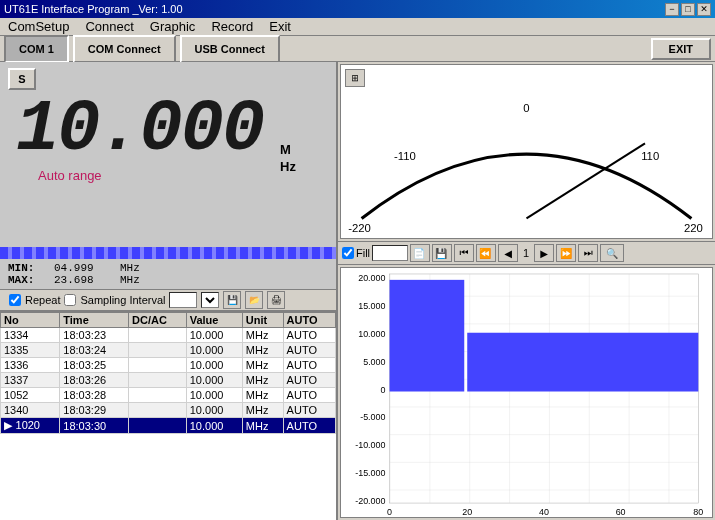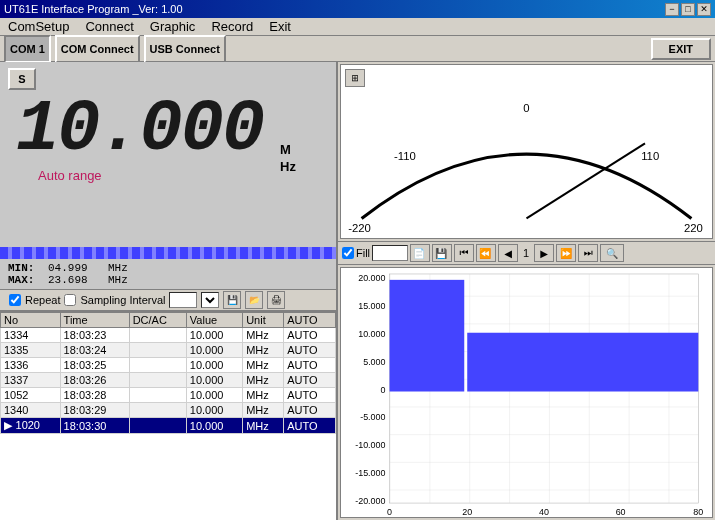--- a/index.html
+++ b/index.html
@@ -59,21 +59,21 @@
       align-items: center;
       height: 26px;
       padding: 2px 4px;
       gap: 4px;
       border-bottom: 1px solid #808080;
     }
     .toolbar-btn {
       background: #d4d0c8;
       border: 2px solid;
       border-color: #ffffff #808080 #808080 #ffffff;
-      padding: 1px 4px;
+      padding: 1px 13px;
       font-size: 11px;
       font-weight: bold;
       cursor: pointer;
       height: 28px;
     }
     .toolbar-btn.active {
       border-color: #808080 #ffffff #ffffff #808080;
       background: #b0b0b0;
     }
     .exit-btn {
@@ -154,21 +154,21 @@
     }
     
     #minmax-area {
       background: #c8c8c8;
       padding: 3px 8px;
       font-size: 11px;
       font-family: 'Courier New', monospace;
     }
     .minmax-row {
       display: flex;
-      gap: 10px;
+      gap: 16px;
     }
     .minmax-label { font-weight: bold; width: 30px; }
     .minmax-value { width: 50px; }
     .minmax-unit { width: 30px; }
     
     #setval-area {
       background: #c8c8c8;
       padding: 2px 8px;
       display: flex;
       flex-direction: column;
@@ -238,21 +238,21 @@
     }
     table {
       width: 100%;
       border-collapse: collapse;
       font-size: 11px;
     }
     thead th {
       background: #d4d0c8;
       border: 1px solid #808080;
       padding: 1px 3px;
-      font-weight: normal;
+      font-weight: bold;
       text-align: left;
       position: sticky;
       top: 0;
     }
     tbody tr:nth-child(even) { background: #f0f0f0; }
     tbody tr:nth-child(odd) { background: white; }
     tbody tr.selected { background: #000080; color: white; }
     tbody td {
       border: 1px solid #d0d0d0;
       padding: 1px 3px;

